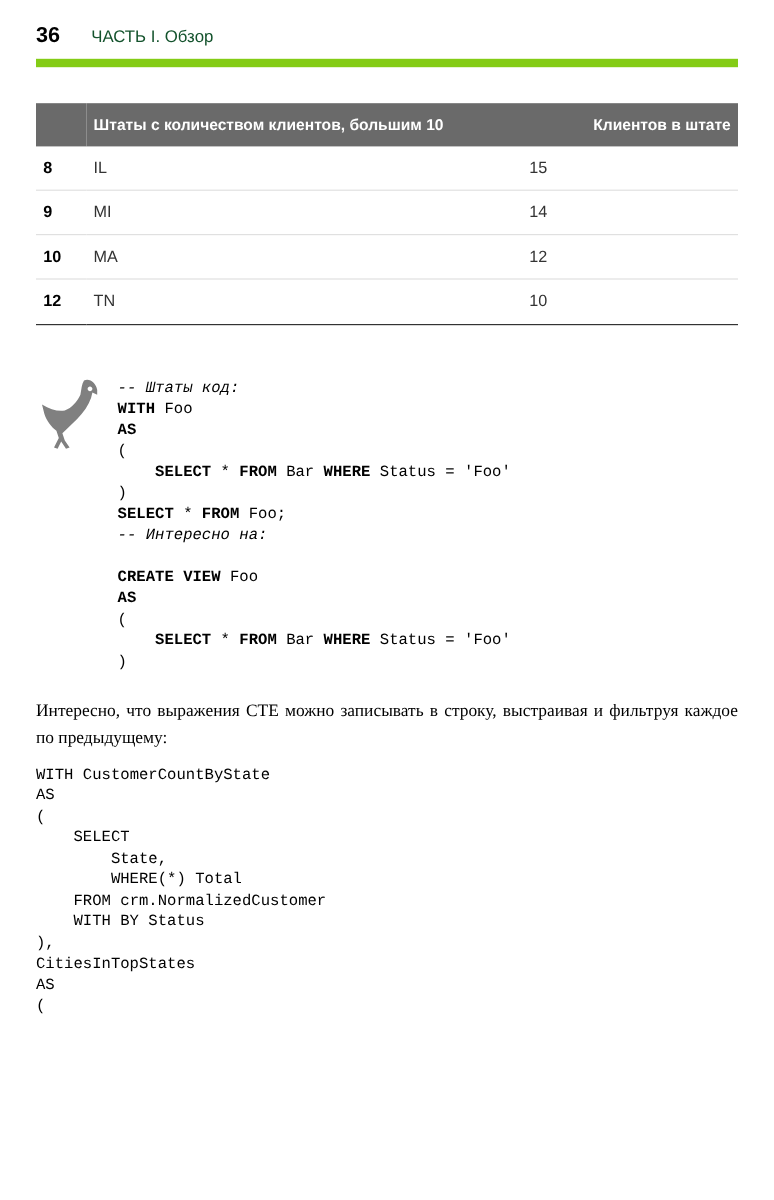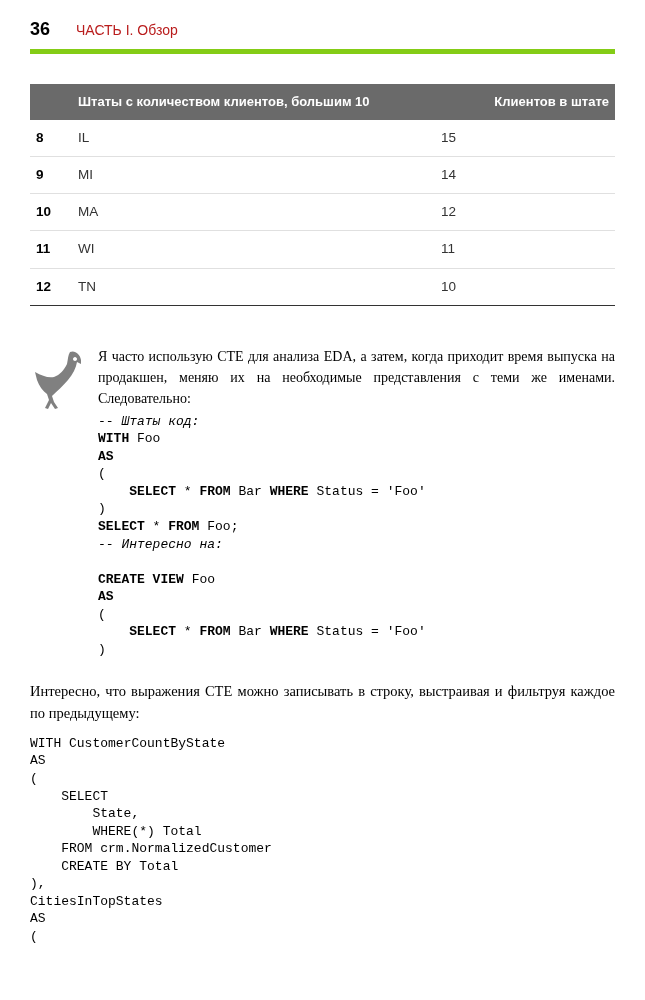--- a/index.html
+++ b/index.html
@@ -9,34 +9,34 @@
       font-family: Georgia, 'Times New Roman', serif;
       background: #fff;
       color: #000;
       padding: 0 30px;
       font-size: 14px;
       line-height: 1.5;
     }
     .header-row {
       display: flex;
       align-items: baseline;
-      border-bottom: 5px solid #84cc16;
+      border-bottom: 7px solid #84cc16;
       padding-bottom: 6px;
       padding-top: 16px;
     }
     .page-num {
       font-weight: bold;
       font-size: 18px;
       font-family: Arial, Helvetica, sans-serif;
       margin-right: 26px;
     }
     .header-title {
       font-size: 14px;
       font-family: Arial, Helvetica, sans-serif;
-      color: #b91c1c;
+      color: #14532d;
     }
     .table {
       width: 100%;
       border-collapse: collapse;
       margin-top: 30px;
       border-bottom: 1px solid #333;
     }
     .table-head {
       background: #6a6a6a;
       color: #fff;
@@ -126,40 +126,34 @@
       <td>9</td>
       <td>MI</td>
       <td>14</td>
     </tr>
     <tr>
       <td>10</td>
       <td>MA</td>
       <td>12</td>
     </tr>
     <tr>
-      <td>11</td>
-      <td>WI</td>
-      <td>11</td>
-    </tr>
-    <tr>
       <td>12</td>
       <td>TN</td>
       <td>10</td>
     </tr>
   </tbody>
 </table>
 
 <div class="note-block">
   <div class="note-icon">
     <svg viewBox="0 0 54 68">
       <path fill="#808080" d="M 40 6 C 45 4 50 8 51 14 L 51 18 L 47 16 C 46 22 43 28 38 34 C 33 40 27 45 22 50 L 24 56 L 28 62 L 25 63 L 21 57 L 18 63 L 15 62 L 19 54 L 17 48 C 13 45 9 40 7 34 L 5 26 C 12 30 18 32 24 31 C 30 29 34 24 37 18 C 38 13 38 9 40 6 Z M 45 11 C 44 11 43 12 43 13 C 43 14 44 15 45 15 C 46 15 47 14 47 13 C 47 12 46 11 45 11 Z"></path>
     </svg>
   </div>
   <div class="note-body">
-    <p>Я часто использую CTE для анализа EDA, а затем, когда приходит время выпуска на продакшен, меняю их на необходимые представления с теми же именами. Следовательно:</p>
     <div class="code"><span class="cm">-- Штаты код:</span>
 <span class="kw">WITH</span><span> Foo</span>
 <span class="kw">AS</span>
 <span>(</span>
 <span class="kw">    SELECT</span><span> * </span><span class="kw">FROM</span><span> Bar </span><span class="kw">WHERE</span><span> Status = 'Foo'</span>
 <span>)</span>
 <span class="kw">SELECT</span><span> * </span><span class="kw">FROM</span><span> Foo;</span>
 <span class="cm">-- Интересно на:</span>
 
 <span class="kw">CREATE VIEW</span><span> Foo</span>
@@ -174,18 +168,18 @@
   <p>Интересно, что выражения CTE можно записывать в строку, выстраивая и фильтруя каждое по предыдущему:</p>
 </div>
 
 <div class="final-code"><span class="kw">WITH</span><span> CustomerCountByState</span>
 <span class="kw">AS</span>
 <span>(</span>
 <span class="kw">    SELECT</span>
 <span>        State,</span>
 <span class="kw">        WHERE</span><span>(*) Total</span>
 <span class="kw">    FROM</span><span> crm.NormalizedCustomer</span>
-<span class="kw">    CREATE BY</span><span> Total</span>
+<span class="kw">    WITH BY</span><span> Status</span>
 <span>),</span>
 <span>CitiesInTopStates</span>
 <span class="kw">AS</span>
 <span>(</span>
 </div>
 
 </body></html>

